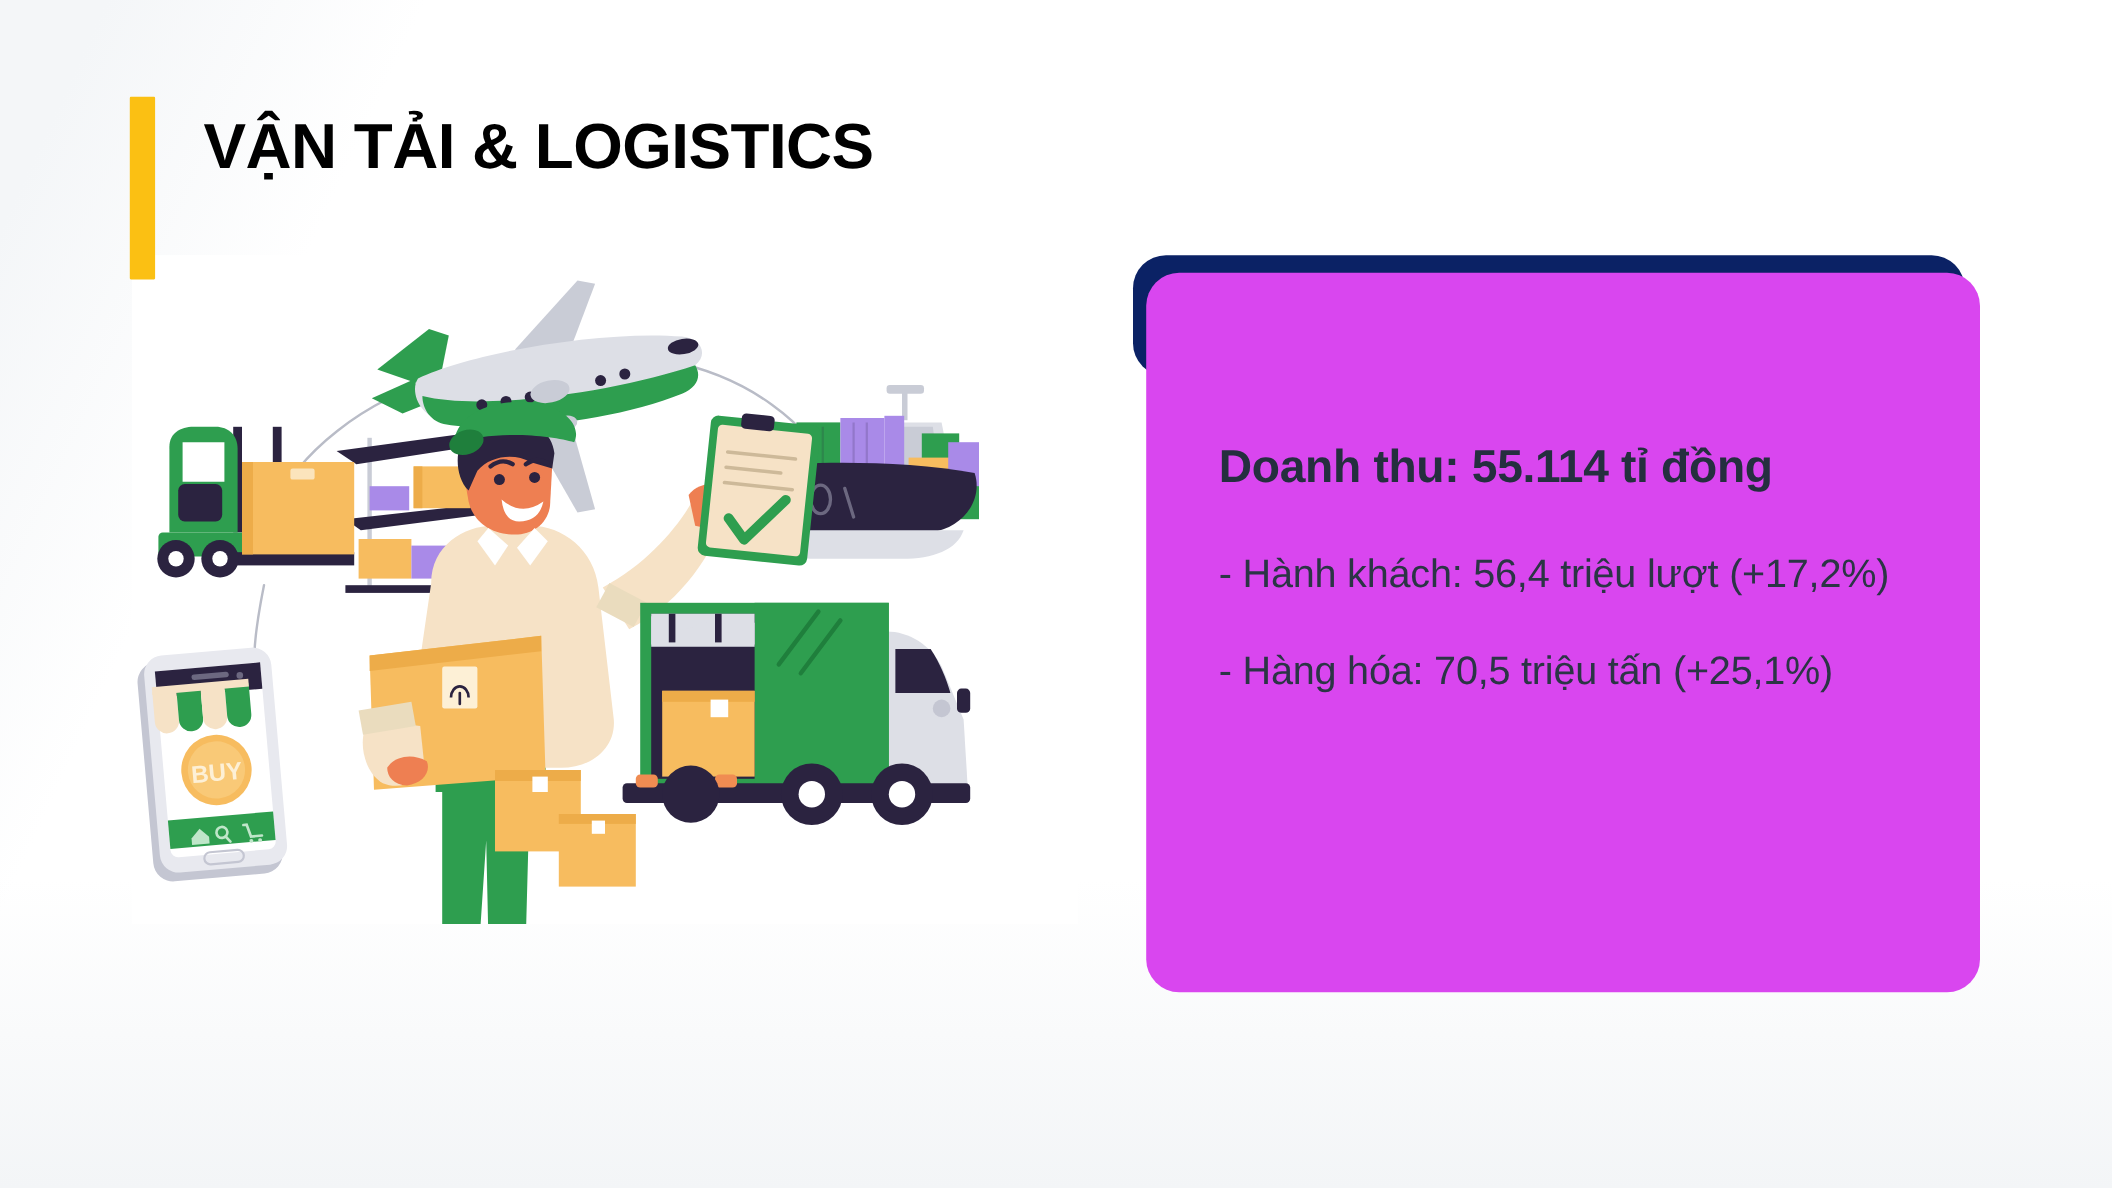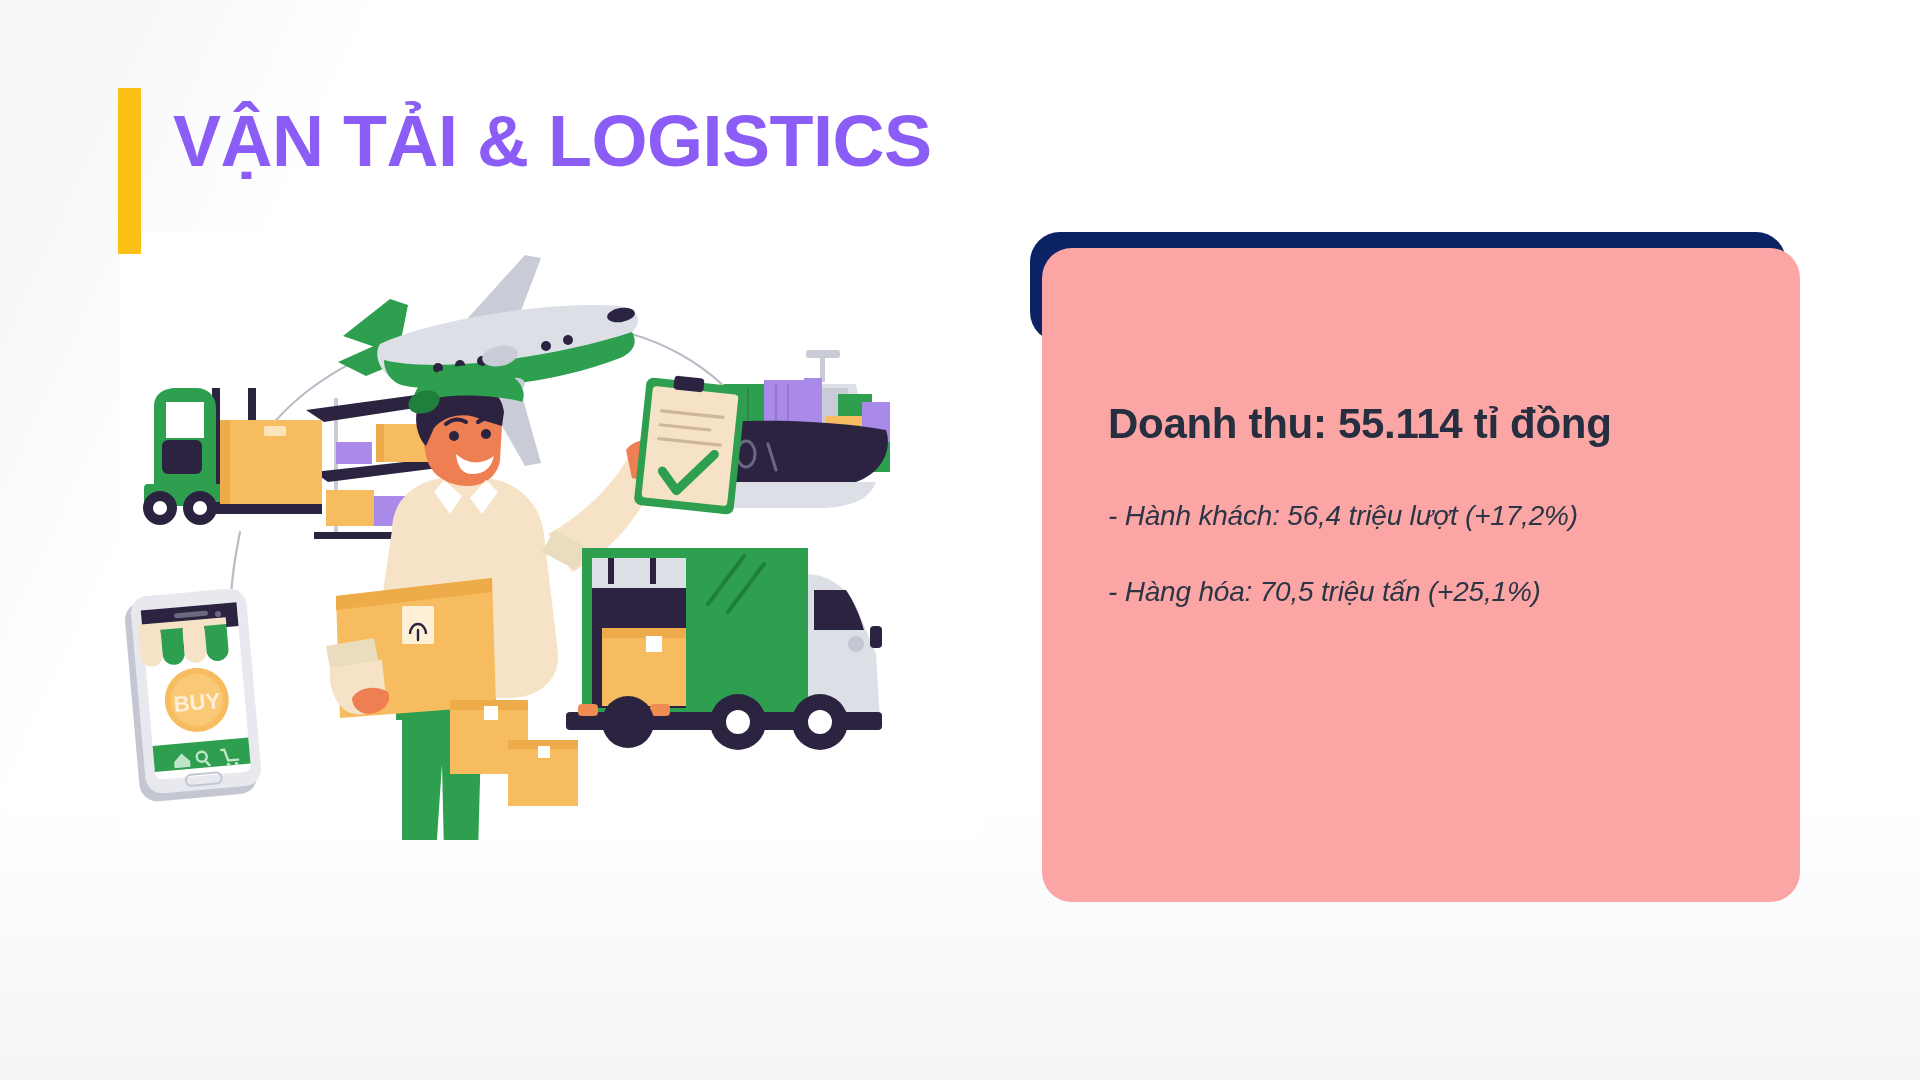--- a/index.html
+++ b/index.html
@@ -22,51 +22,52 @@
 
   
   .title-row{
     position:absolute; left:118px; top:88px;
     display:flex; align-items:flex-start; gap:32px; z-index:5;
   }
   .accent-bar{
     width:23px; height:166px; background:#FBC013; border-radius:1px; flex:none;
   }
   .page-title{
-    font-size:72px; line-height:1.05; font-weight:800;
-    letter-spacing:-0.5px; color:#8b5cf6; white-space:nowrap;
+    font-size:58px; line-height:1.05; font-weight:800;
+    letter-spacing:-0.5px; color:#000000; white-space:nowrap;
     padding-top:16px;
+    margin-left:12px;
   }
 
   
   .illus-block{
     position:absolute; left:120px; top:232px;
     width:860px; height:608px; background:#ffffff; z-index:3;
     overflow:hidden;
   }
   .illus-svg{ position:absolute; left:0; top:0; width:860px; height:608px; }
 
   
   .card-wrap{ position:absolute; left:1030px; top:232px; width:770px; height:670px; z-index:4; }
   .card-shadow{
     position:absolute; left:0; top:0; width:756px; height:110px;
     background:#0B2265; border-radius:30px;
   }
   .card{
     position:absolute; left:12px; top:16px; width:758px; height:654px;
-    background:#fca5a5; border-radius:30px;
+    background:#d946ef; border-radius:30px;
     padding:150px 66px 0 66px;
   }
   .card-heading{
     font-size:42px; font-weight:700; color:#252F3F;
     letter-spacing:-0.3px; line-height:1.25; margin-bottom:44px;
   }
   .card-line{
-    font-size:28px; font-weight:400; color:#2B3545;
-    line-height:1.52; margin-bottom:34px; letter-spacing:-0.2px;font-style:italic;
+    font-size:36px; font-weight:400; color:#2B3545;
+    line-height:1.52; margin-bottom:34px; letter-spacing:-0.2px;
   }
 </style>
 </head>
 <body>
 
 <div class="bg-wash"></div>
 
 <div class="title-row">
   <div class="accent-bar"></div>
   <h1 class="page-title">VẬN TẢI &amp; LOGISTICS</h1>

